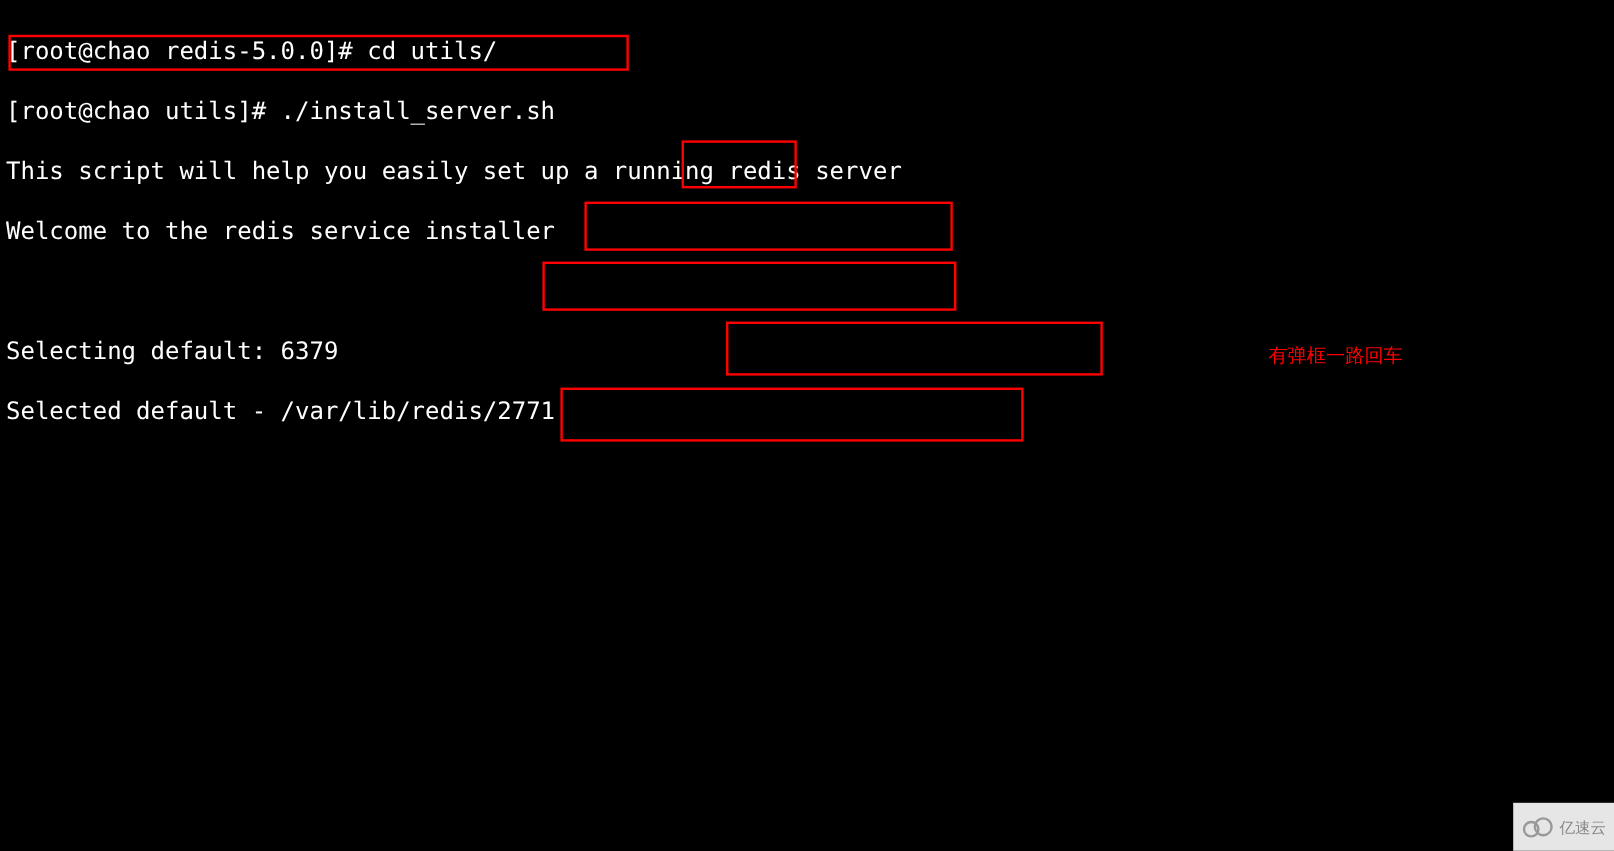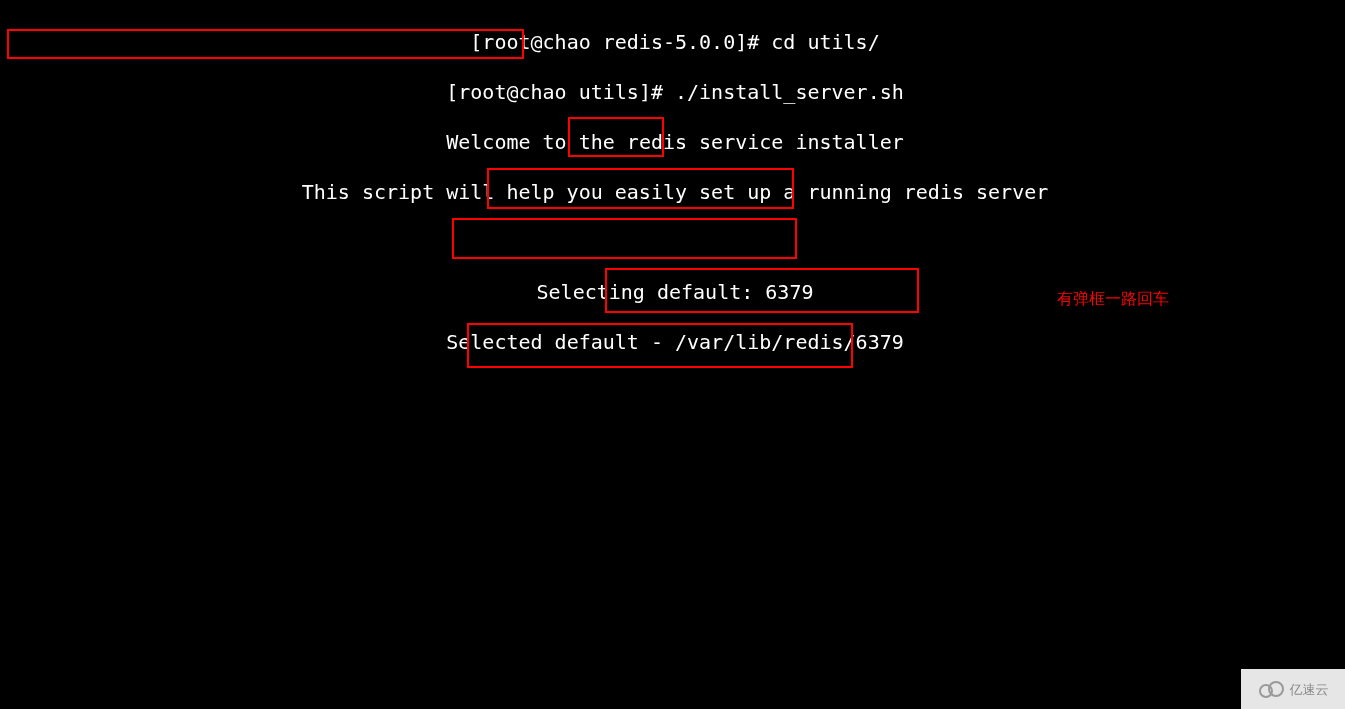--- a/index.html
+++ b/index.html
@@ -12,63 +12,63 @@
     font-family: "Noto Sans Mono CJK", "SimSun", "Consolas", monospace;
     font-size: 20px;
     line-height: 25px;
     color: #fff;
   }
   .terminal {
     position: relative;
     padding: 5px 0 0 5px;
     white-space: pre;
   }
-  .line { margin: 0; text-align: center; }
+  .line { margin: 0; }
   .box {
     position: absolute;
     border: 2px solid #ff0000;
     pointer-events: none;
   }
   .annot {
     position: absolute;
     color: #ff0000;
-    font-family: Liberation Sans, sans-serif;
+    font-family: Liberation Mono, monospace;
     font-size: 16px;
     white-space: nowrap;
   }
   .watermark {
     position: absolute;
     right: 0;
     bottom: 0;
-    width: 104px;
+    width: 84px;
     height: 40px;
     background: rgba(255,255,255,0.9);
     display: flex;
     align-items: center;
     justify-content: center;
   }
   .watermark svg { display: block; }
   .wm-text {
     font-family: "Microsoft YaHei", sans-serif;
     font-size: 13px;
     color: #888;
     margin-left: 4px;
   }
 </style>
 </head>
 <body>
 
 <div class="terminal">
 <div class="line"><span>[root@chao redis-5.0.0]# </span><span>cd utils/</span></div>
 <div class="line"><span>[root@chao utils]# </span><span>./install_server.sh</span></div>
+<div class="line">This script will help you easily set up a running redis server</div>
 <div class="line">Welcome to the redis service installer</div>
-<div class="line">This script will help you easily set up a running redis server</div>
 <div class="line">&nbsp;</div>
 <div class="line">Selecting default: 6379</div>
-<div class="line">Selected default - /var/lib/redis/6379</div>
+<div class="line">Selected default - /var/lib/redis/2771</div>
 
 
 
 
 
 
 
 
 
 

